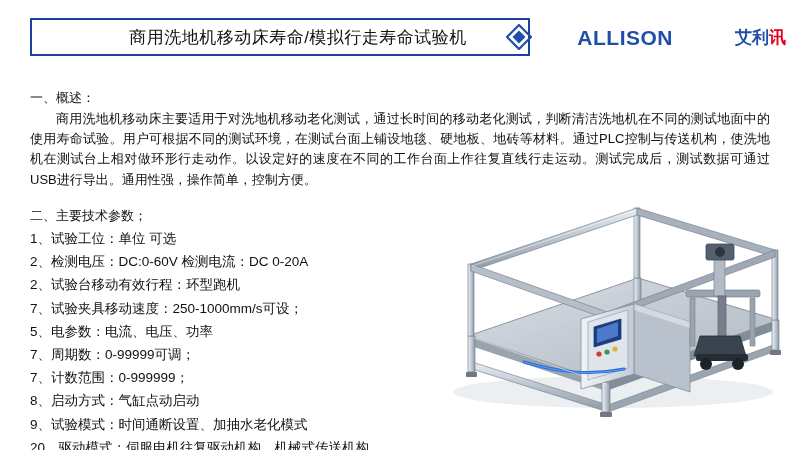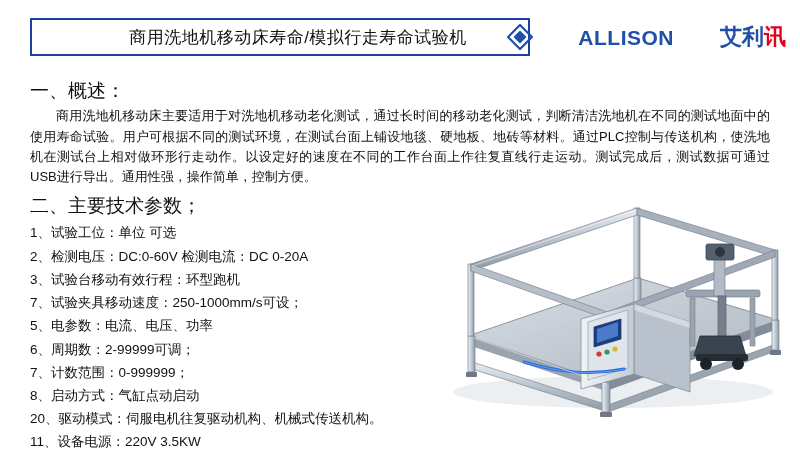--- a/index.html
+++ b/index.html
@@ -66,43 +66,43 @@
     margin-right: 5px;
   }
   .logo-en {
     font-size: 21px;
     font-weight: bold;
     color: #1f4fa8;
     letter-spacing: 0.5px;
     line-height: 1;
   }
   .logo-cn {
-    font-size: 22px;
+    font-size: 17px;
     font-weight: bold;
     color: #1f4fa8;
-    margin-left: 6px;
+    margin-left: 22px;
     line-height: 1;
   }
   .logo-cn .accent {
     color: #e2001a;
   }
 
   
   .content {
     position: absolute;
     left: 30px;
     top: 72px;
     width: 745px;
     font-size: 13px;
     color: #111111;
     line-height: 1.55;
   }
   .sect-heading {
-    margin: 4px 0 1px 0;
-    font-size: 19px;
+    margin: 16px 0 1px 0;
+    font-size: 13px;
   }
   .para {
     margin: 0 8px 3px 0;
     text-indent: 26px;
     text-align: justify;
     width: 740px;
   }
   .spec-list {
     margin: 0;
     padding: 0;
@@ -155,26 +155,27 @@
 
     <p class="sect-heading">一、概述：</p>
 
     <p class="para">商用洗地机移动床主要适用于对洗地机移动老化测试，通过长时间的移动老化测试，判断清洁洗地机在不同的测试地面中的使用寿命试验。用户可根据不同的测试环境，在测试台面上铺设地毯、硬地板、地砖等材料。通过PLC控制与传送机构，使洗地机在测试台上相对做环形行走动作。以设定好的速度在不同的工作台面上作往复直线行走运动。测试完成后，测试数据可通过USB进行导出。通用性强，操作简单，控制方便。</p>
 
     <p class="sect-heading">二、主要技术参数；</p>
 
     <ul class="spec-list">
       <li>1、试验工位：单位 可选</li>
       <li>2、检测电压：DC:0-60V  检测电流：DC 0-20A</li>
-      <li>3、试验台移动有效行程：环型跑机</li>
+      <li>2、试验台移动有效行程：环型跑机</li>
       <li>7、试验夹具移动速度：250-1000mm/s可设；</li>
       <li>5、电参数：电流、电压、功率</li>
-      <li>6、周期数：2-99999可调；</li>
+      <li>7、周期数：0-99999可调；</li>
       <li>7、计数范围：0-999999；</li>
       <li>8、启动方式：气缸点动启动</li>
+      <li>9、试验模式：时间通断设置、加抽水老化模式</li>
       <li>20、驱动模式：伺服电机往复驱动机构、机械式传送机构。</li>
       <li>11、设备电源：220V   3.5KW</li>
     </ul>
   </div>
 
   <div class="photo">
     <svg width="360" height="240" viewBox="0 0 360 240" xmlns="http://www.w3.org/2000/svg">
       <defs>
         <linearGradient id="alu" x1="0" y1="0" x2="0" y2="1">
           <stop offset="0%" stop-color="#e8edf2"></stop>

